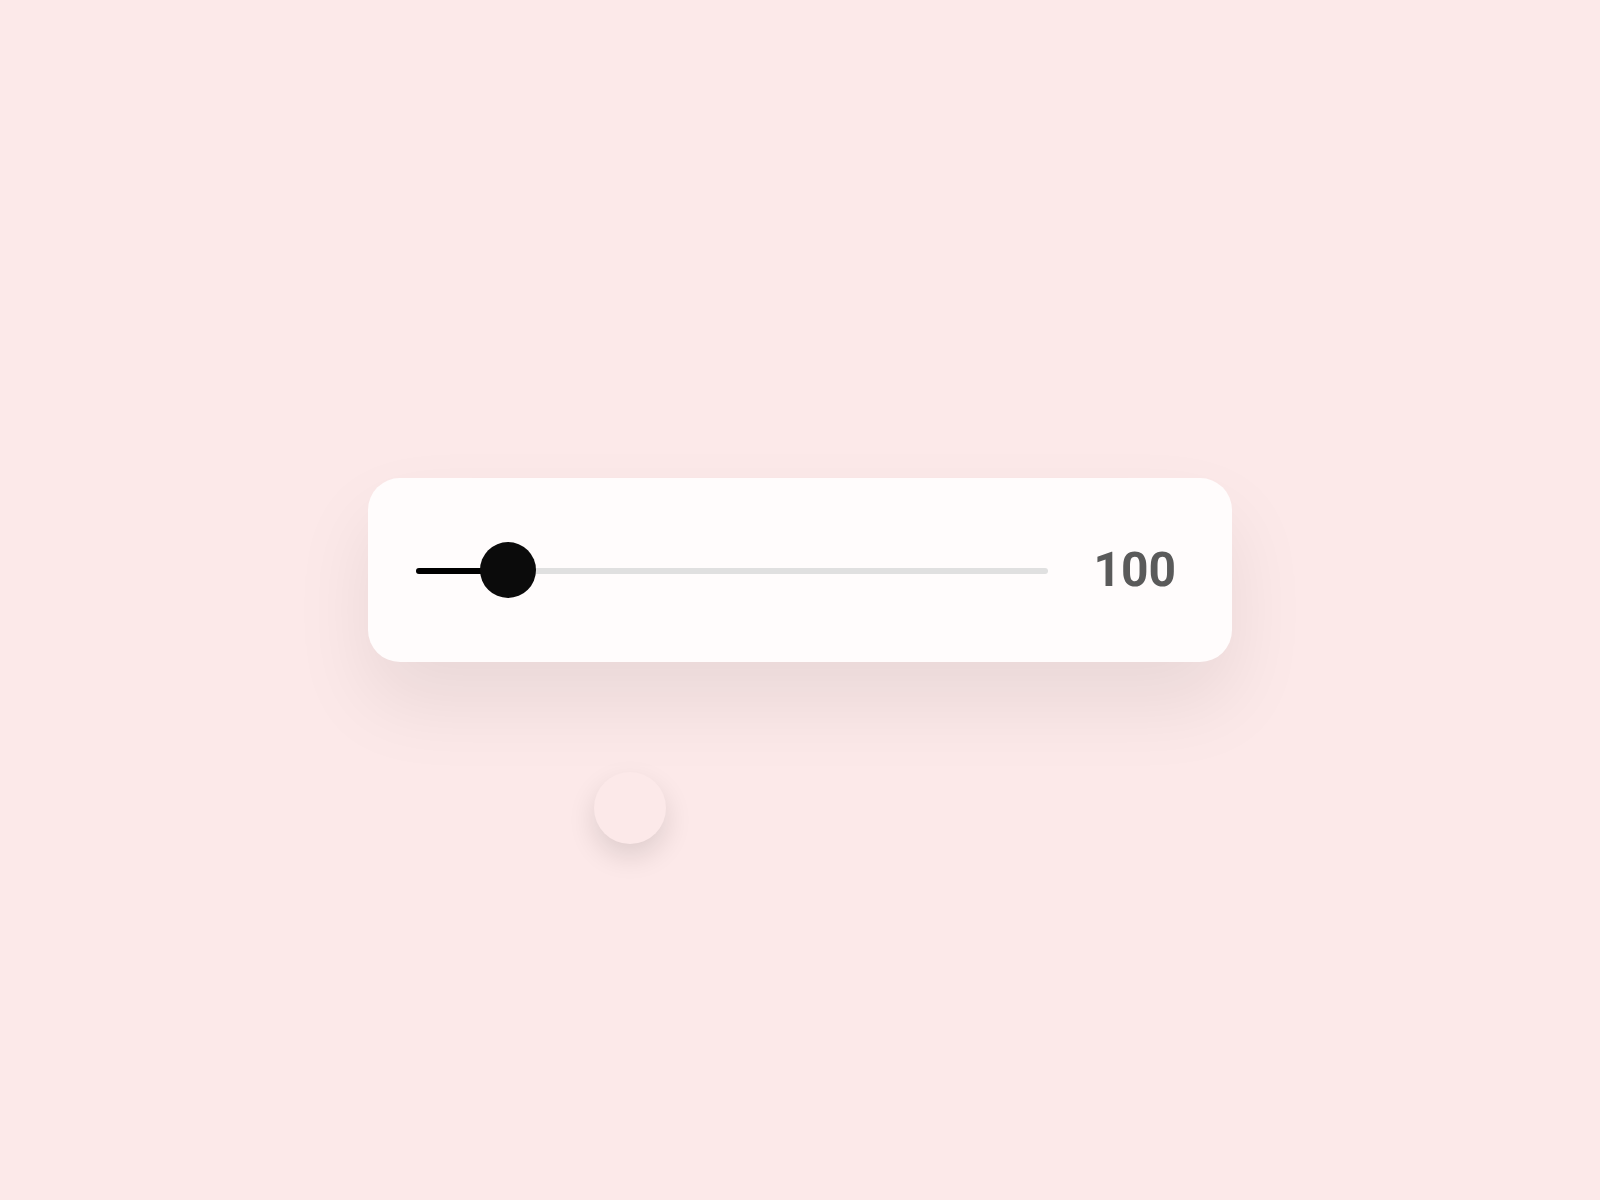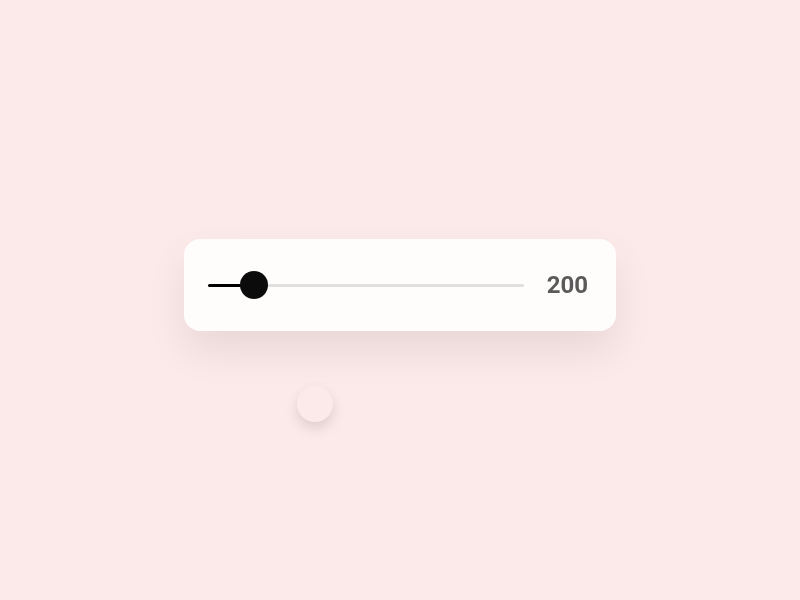--- a/index.html
+++ b/index.html
@@ -83,16 +83,16 @@
   </style>
 </head>
 <body>
 
 <div class="slider-card">
   <div class="slider-container">
     <div class="slider-track"></div>
     <div class="slider-fill"></div>
     <div class="slider-thumb"></div>
   </div>
-  <div class="slider-value">200</div>
+  <div class="slider-value">100</div>
 </div>
 
 <button class="circle-button"></button>
 
 </body></html>

